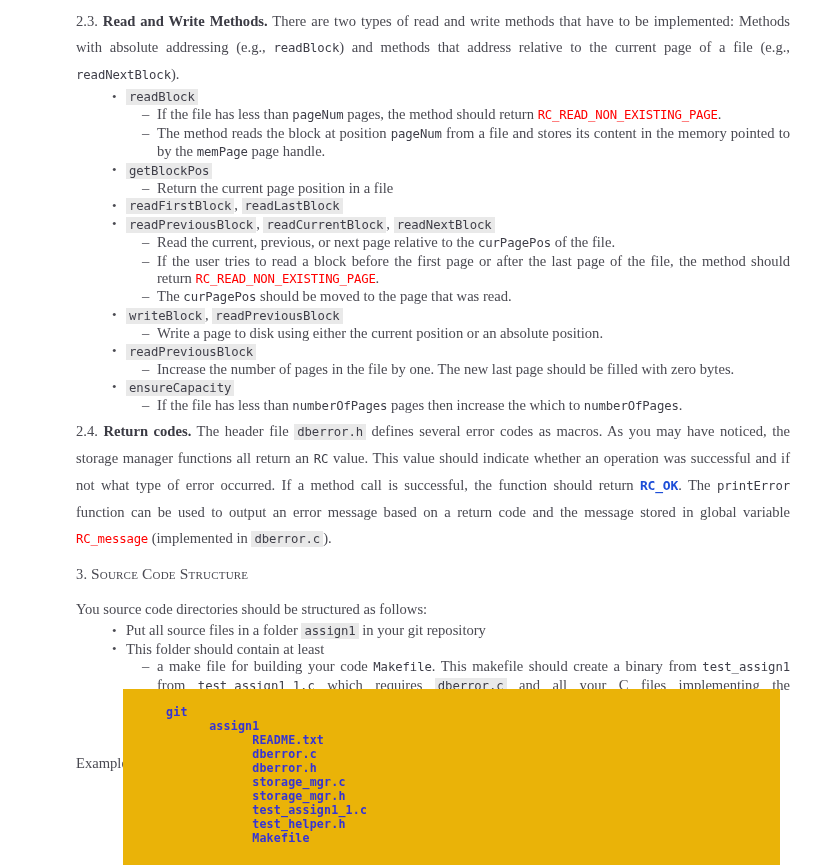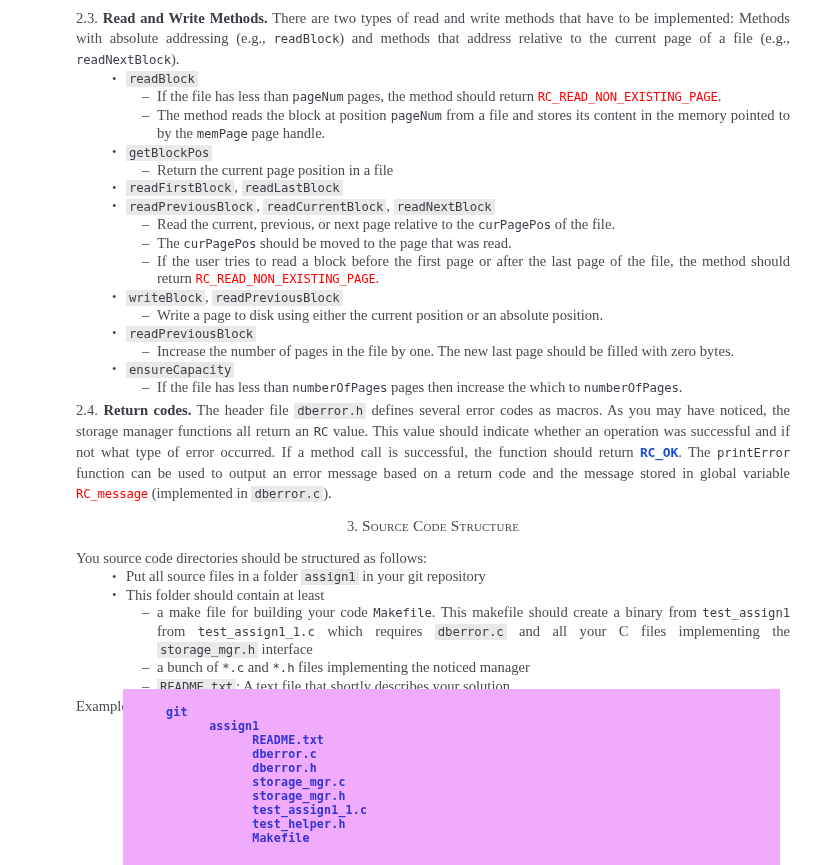--- a/index.html
+++ b/index.html
@@ -24,21 +24,21 @@
   }
   .content {
     position: absolute;
     left: 76px;
     top: 8px;
     width: 714px;
   }
   p, .para {
     margin: 0;
     font-size: 14.6px;
-    line-height: 20px;
+    line-height: 26px;
     text-align: justify;
     text-justify: inter-word;
     color: #4a4a52;
   }
   .para.first { text-indent: 0; }
   b, .bold { font-weight: bold; color: #3b3b44; }
 
   
   .tt {
     font-family: "DejaVu Sans Mono", "Liberation Mono", monospace;
@@ -108,39 +108,38 @@
     content: "\2013";
     position: absolute;
     left: 66px;
     top: 0;
     color: #4a4a52;
   }
   ul.l2.wide > li.dash { padding-right: 0px; }
 
   
   .section-head {
-    text-align: center;
     font-size: 14.4px;
     margin: 13px 0 13px 0;
     color: #4a4a52;
     letter-spacing: 0.2px;
   }
   .section-head .sc {
     font-variant: small-caps;
     font-size: 15.4px;
   }
 
   
   .codeblock {
     position: absolute;
     left: 123px;
     top: 689px;
     width: 657px;
     height: 176px;
-    background: #f0abfc;
+    background: #eab308;
   }
   .codeblock pre {
     margin: 0;
     padding: 16px 0 0 0;
     font-family: "DejaVu Sans Mono", "Liberation Mono", monospace;
     font-size: 11.6px;
     line-height: 14.05px;
     color: #3434d6;
     font-weight: bold;
     letter-spacing: 0.2px;
@@ -166,22 +165,22 @@
           <li class="dash"><span>The method reads the block at position </span><span class="tt">pageNum</span><span> from a file and stores its content in the memory pointed to by the </span><span class="tt">memPage</span><span> page handle.</span></li>
         </ul>
         <li class="bullet"><span class="code">getBlockPos</span></li>
         <ul class="l2">
           <li class="dash"><span>Return the current page position in a file</span></li>
         </ul>
         <li class="bullet"><span class="code">readFirstBlock</span><span>, </span><span class="code">readLastBlock</span></li>
         <li class="bullet"><span class="code">readPreviousBlock</span><span>, </span><span class="code">readCurrentBlock</span><span>, </span><span class="code">readNextBlock</span></li>
         <ul class="l2">
           <li class="dash"><span>Read the current, previous, or next page relative to the </span><span class="tt">curPagePos</span><span> of the file.</span></li>
+          <li class="dash"><span>If the user tries to read a block before the first page or after the last page of the file, the method should return </span><span class="rc-red">RC_READ_NON_EXISTING_PAGE</span><span>.</span></li>
           <li class="dash"><span>The </span><span class="tt">curPagePos</span><span> should be moved to the page that was read.</span></li>
-          <li class="dash"><span>If the user tries to read a block before the first page or after the last page of the file, the method should return </span><span class="rc-red">RC_READ_NON_EXISTING_PAGE</span><span>.</span></li>
         </ul>
         <li class="bullet"><span class="code">writeBlock</span><span>, </span><span class="code">readPreviousBlock</span></li>
         <ul class="l2">
           <li class="dash"><span>Write a page to disk using either the current position or an absolute position.</span></li>
         </ul>
         <li class="bullet"><span class="code">readPreviousBlock</span></li>
         <ul class="l2">
           <li class="dash"><span>Increase the number of pages in the file by one. The new last page should be filled with zero bytes.</span></li>
         </ul>
         <li class="bullet"><span class="code">ensureCapacity</span></li>

